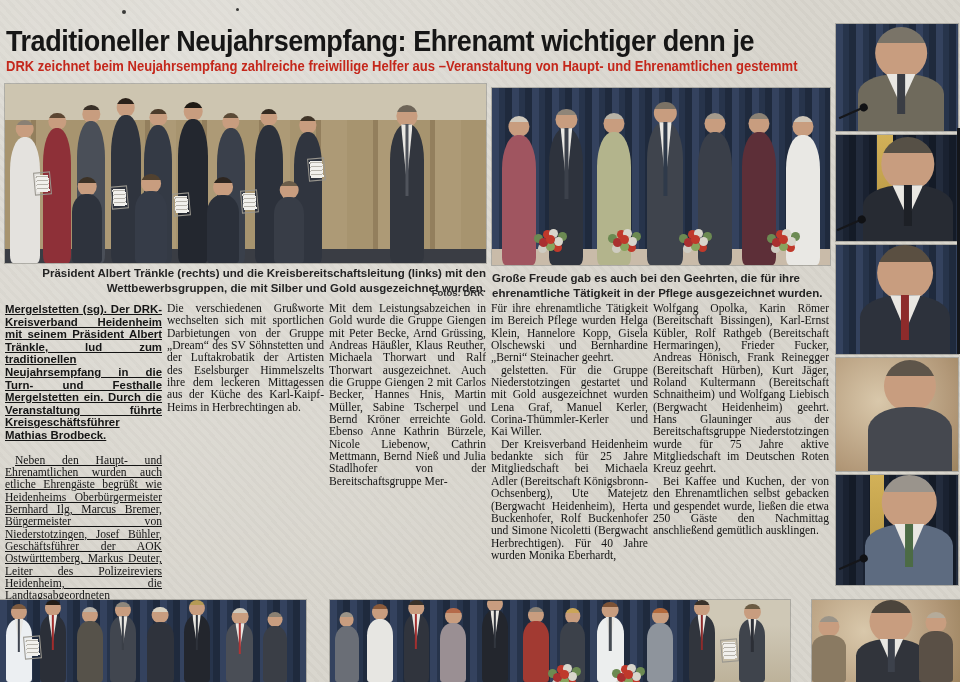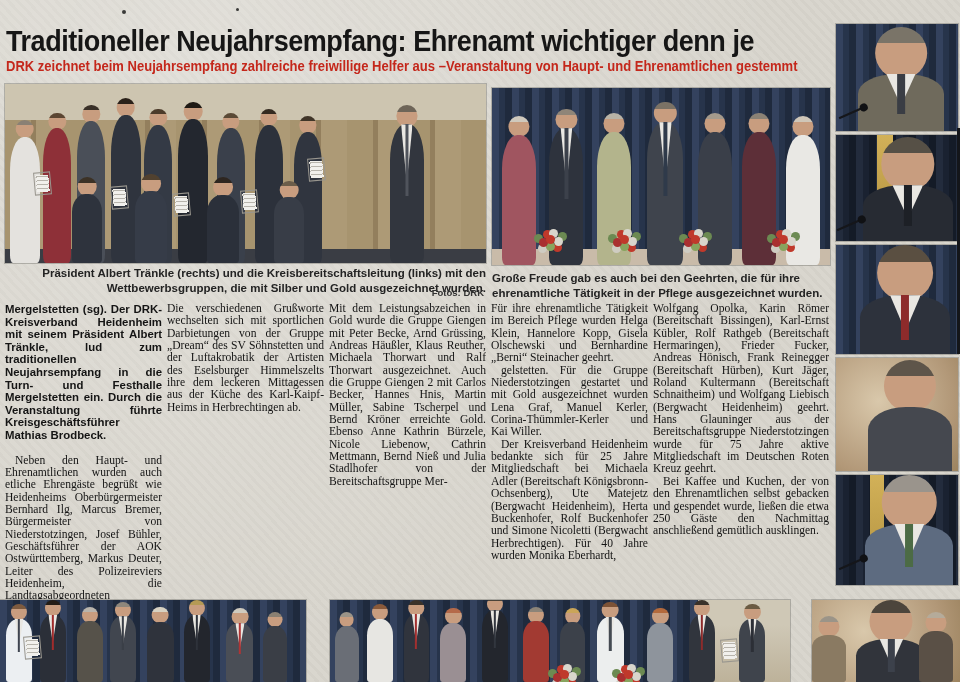--- a/index.html
+++ b/index.html
@@ -174,21 +174,21 @@
     </figure>
 
   <div class="caption has-credit" style="left:5px;top:266px;width:481px;height:34px;text-align:right;">
     <p>Präsident Albert Tränkle (rechts) und die Kreisbereitschaftsleitung (links) mit den Wettbewerbsgruppen, die mit Silber und Gold ausgezeichnet wurden.</p>
     <span class="credit">Fotos: DRK</span>
   </div>
   <div class="caption" style="left:492px;top:271px;width:338px;height:34px;">
     <p>Große Freude gab es auch bei den Geehrten, die für ihre ehrenamtliche Tätigkeit in der Pflege ausgezeichnet wurden.</p>
   </div>
 
-  <div class="col" style="left:5px;width:157px;">
+  <div class="col" style="left:5px;width:157px;text-decoration:underline;">
     <p class="lead">Mergelstetten (sg). Der DRK-Kreisverband Heidenheim mit seinem Präsident Albert Tränkle, lud zum traditionellen Neujahrsempfang in die Turn- und Festhalle Mergelstetten ein. Durch die Veranstaltung führte Kreisgeschäftsführer Mathias Brodbeck.</p>
     <p>Neben den Haupt- und Ehrenamtlichen wurden auch etliche Ehrengäste begrüßt wie Heidenheims Oberbürgermeister Bernhard Ilg, Marcus Bremer, Bürgermeister von Niederstotzingen, Josef Bühler, Geschäftsführer der AOK Ostwürttemberg, Markus Deuter, Leiter des Polizeireviers Heidenheim, die Landtagsabgeordneten</p>
   </div>
   <div class="col" style="left:167px;width:157px;">
     <p>Die verschiedenen Grußworte wechselten sich mit sportlichen Darbietungen von der Gruppe „Dream“ des SV Söhnstetten und der Luftakrobatik der Artisten des Eselsburger Himmelszelts ihre dem leckeren Mittagessen aus der Küche des Karl-Kaipf-Heims in Herbrechtingen ab.</p>
   </div>
   <div class="col" style="left:329px;width:157px;">
     <p>Mit dem Leistungsabzeichen in Gold wurde die Gruppe Giengen mit Peter Becke, Arnd Grüssing, Andreas Häußler, Klaus Reuther, Michaela Thorwart und Ralf Thorwart ausgezeichnet. Auch die Gruppe Giengen 2 mit Carlos Becker, Hannes Hnis, Martin Müller, Sabine Tscherpel und Bernd Kröner erreichte Gold. Ebenso Anne Kathrin Bürzele, Nicole Liebenow, Cathrin Mettmann, Bernd Nieß und Julia Stadlhofer von der Bereitschaftsgruppe Mer-</p>
   </div>
   <div class="col" style="left:491px;width:157px;">

